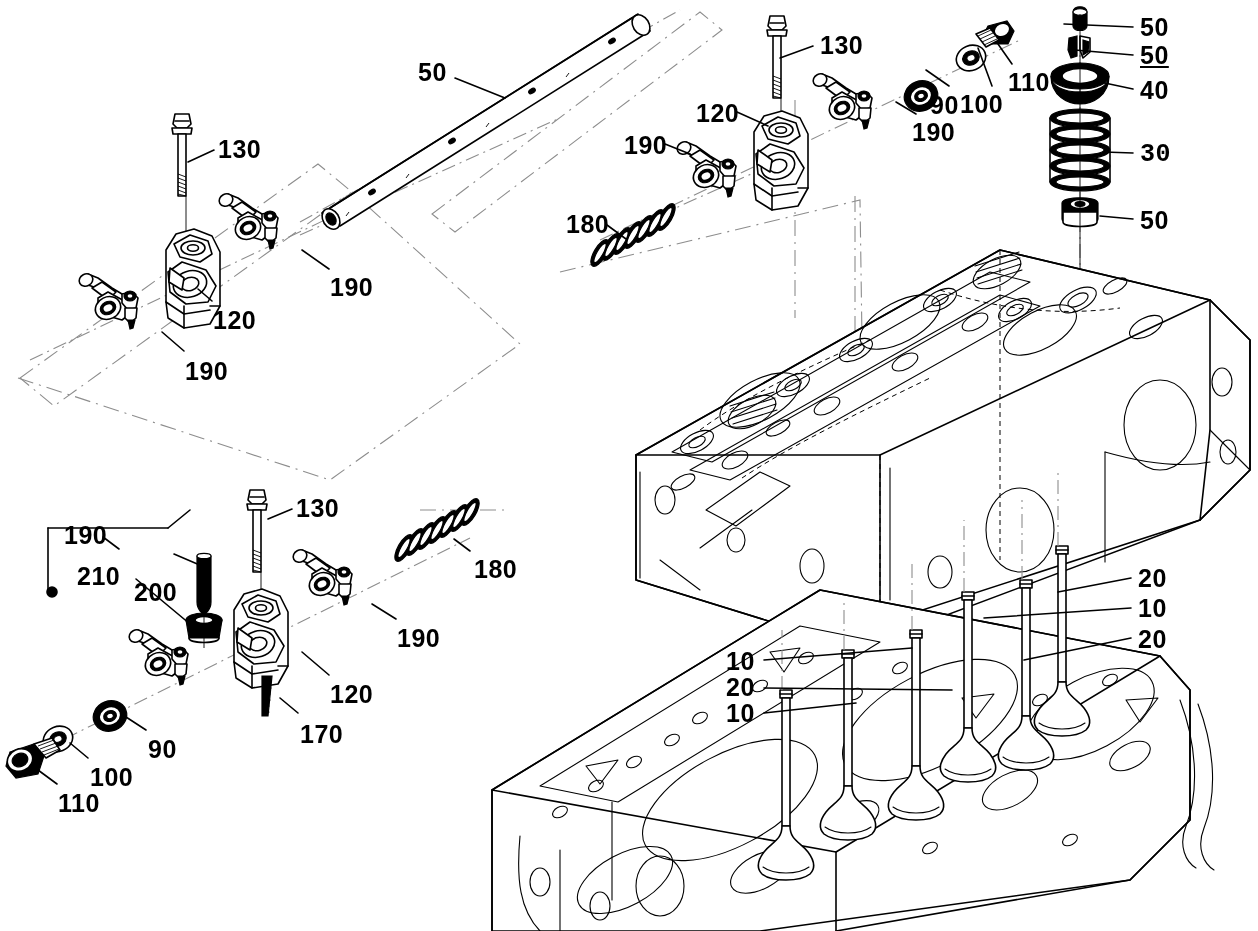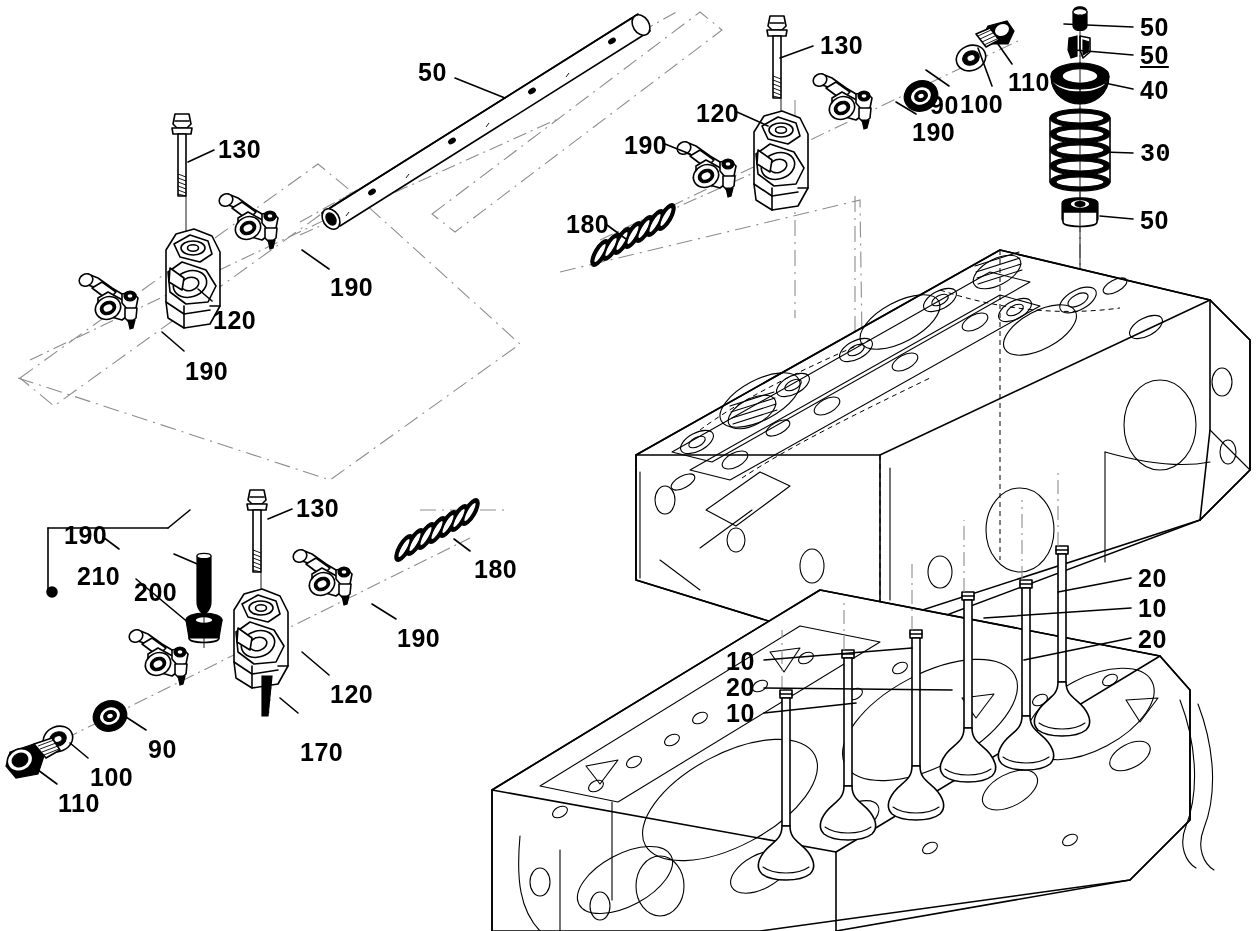--- a/index.html
+++ b/index.html
@@ -536,19 +536,19 @@
   <span class="lbl" style="left:474px;top:557px;">180</span>
   <span class="lbl" style="left:77px;top:564px;">210</span>
   <span class="lbl" style="left:1138px;top:566px;">20</span>
   <span class="lbl" style="left:1138px;top:596px;">10</span>
   <span class="lbl" style="left:397px;top:626px;">190</span>
   <span class="lbl" style="left:1138px;top:627px;">20</span>
   <span class="lbl" style="left:726px;top:649px;">10</span>
   <span class="lbl" style="left:330px;top:682px;">120</span>
   <span class="lbl" style="left:726px;top:675px;">20</span>
   <span class="lbl" style="left:726px;top:701px;">10</span>
-  <span class="lbl" style="left:300px;top:740px;">170</span>
+  <span class="lbl" style="left:300px;top:722px;">170</span>
   <span class="lbl" style="left:148px;top:737px;">90</span>
   <span class="lbl" style="left:90px;top:765px;">100</span>
   <span class="lbl" style="left:58px;top:791px;">110</span>
 </div>
 
 </div>
 
 </body></html>

